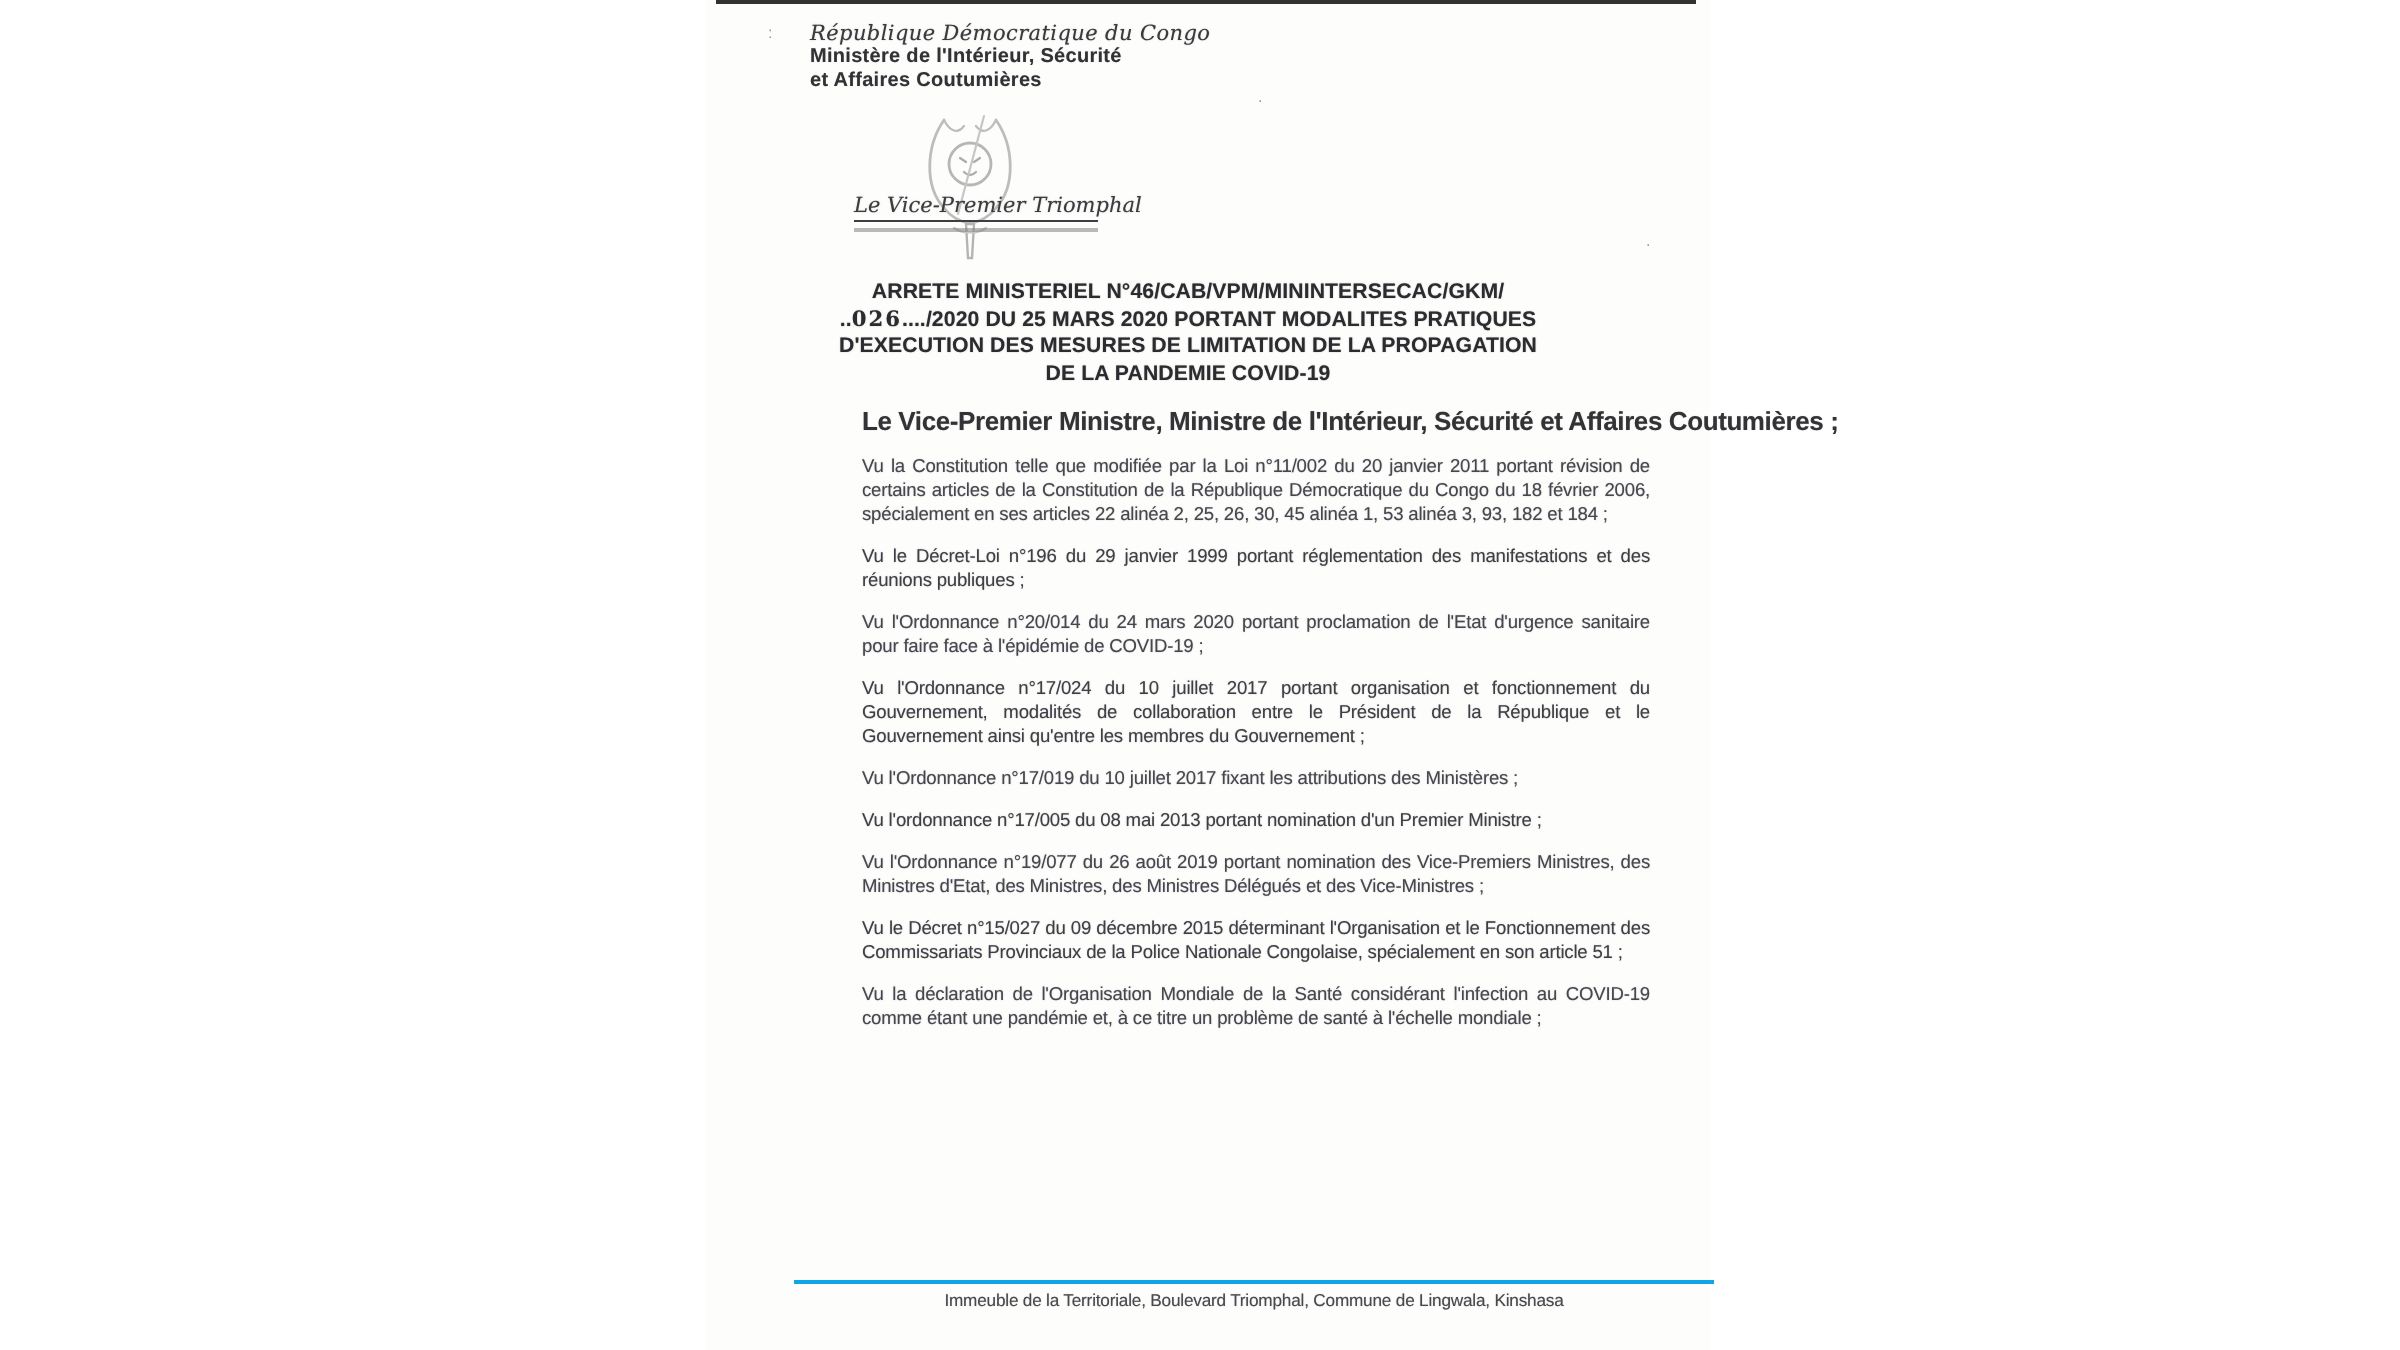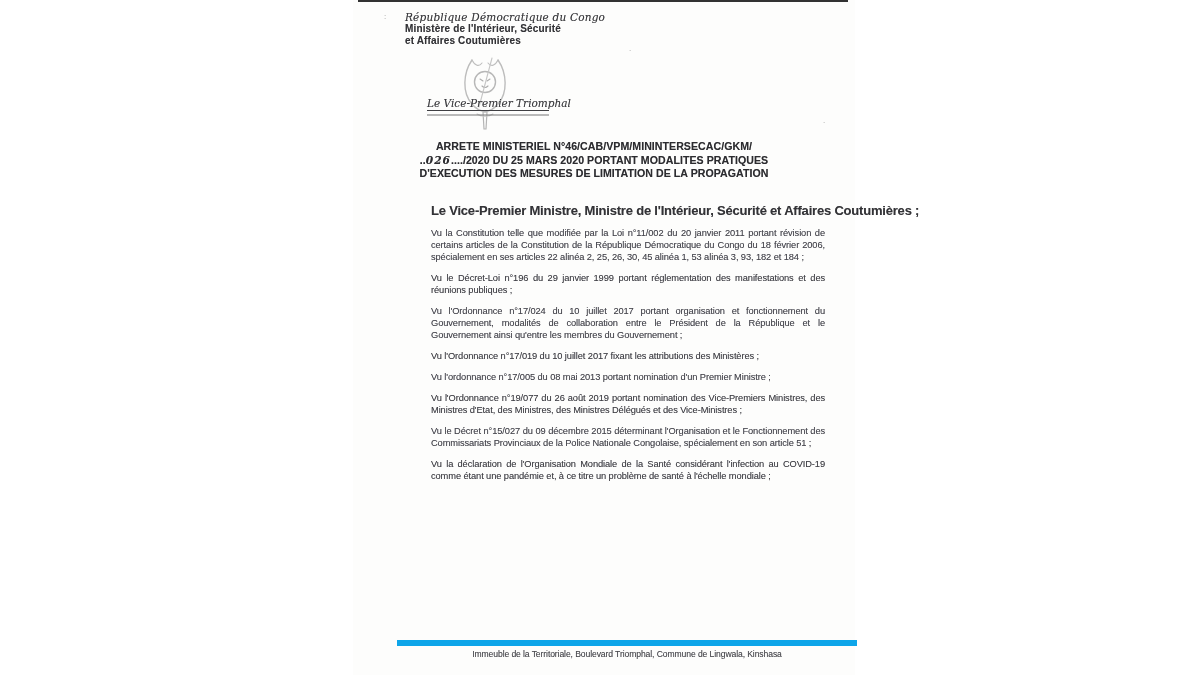--- a/index.html
+++ b/index.html
@@ -44,42 +44,42 @@
     box-shadow: 0 2px 0 rgba(130,130,130,0.55);
   }
 
   
   .title-block {
     position: absolute; top: 140px; left: 56px; width: 370px; text-align: center;
     font-weight: bold; font-size: 10.6px; line-height: 13.6px; color: #2c2c30;
     letter-spacing: 0.05px; text-shadow: 0 0 0.6px rgba(60,60,60,0.5);
   }
   .hand-number {
-    font-family: "DejaVu Serif", serif; font-style: italic; font-weight: bold;
+    font-family: "DejaVu Serif", serif; font-weight: bold;
     letter-spacing: 1px;
   }
 
   
   .body-block { position: absolute; top: 203px; left: 78px; width: 394px; }
   .intro {
     font-weight: bold; font-size: 13px; color: #333337; margin-bottom: 9px;
     white-space: nowrap; letter-spacing: -0.2px;
     text-shadow: 0 0 0.5px rgba(70,70,70,0.45);
   }
   .para {
     font-size: 9.3px; line-height: 12px; color: #3e3e44;
     text-align: justify; margin-bottom: 9px; letter-spacing: -0.1px;
     text-shadow: 0 0 0.6px rgba(90,90,95,0.5);
   }
   .para:nth-of-type(odd) { color: #46464e; }
 
   
   .footer-block {
     position: absolute; top: 640px; left: 44px; width: 460px; text-align: center;
-    border-top: 6px solid #0ea5e9;
+    border-top: 2px solid #0ea5e9;
     padding-top: 3px;
   }
   .footer-line {
     font-size: 8.6px; color: #49494e; line-height: 11px; letter-spacing: -0.1px;
     text-shadow: 0 0 0.5px rgba(90,90,95,0.5);
   }
 
   .speck { position: absolute; color: #9a9a9a; font-size: 8px; }
 </style>
 </head>
@@ -116,26 +116,28 @@
 
     <div class="office-block">
       <div class="office">Le Vice-Premier Triomphal</div>
       <div class="office-rule"></div>
     </div>
 
     <div class="title-block">
       <div>ARRETE MINISTERIEL N°46/CAB/VPM/MININTERSECAC/GKM/</div>
       <div><span>..</span><span class="hand-number">026</span><span>....</span><span>/2020 DU 25 MARS 2020 PORTANT MODALITES PRATIQUES</span></div>
       <div>D'EXECUTION DES MESURES DE LIMITATION DE LA PROPAGATION</div>
+      <div>DE LA PANDEMIE COVID-19</div>
     </div>
 
     <div class="body-block">
       <div class="intro">Le Vice-Premier Ministre, Ministre de l'Intérieur, Sécurité et Affaires Coutumières ;</div>
       <p class="para">Vu la Constitution telle que modifiée par la Loi n°11/002 du 20 janvier 2011 portant révision de certains articles de la Constitution de la République Démocratique du Congo du 18 février 2006, spécialement en ses articles 22 alinéa 2, 25, 26, 30, 45 alinéa 1, 53 alinéa 3,  93, 182 et 184 ;</p>
       <p class="para">Vu le Décret-Loi n°196 du 29 janvier 1999 portant réglementation des manifestations et des réunions publiques ;</p>
+      <p class="para">Vu l'Ordonnance n°20/014 du 24 mars 2020 portant proclamation de l'Etat d'urgence sanitaire pour faire face à l'épidémie de COVID-19 ;</p>
       <p class="para">Vu l'Ordonnance n°17/024 du 10 juillet 2017 portant organisation et fonctionnement du Gouvernement, modalités de collaboration entre le Président de la République et le Gouvernement ainsi qu'entre les membres du Gouvernement ;</p>
       <p class="para">Vu l'Ordonnance n°17/019 du 10 juillet 2017 fixant les attributions des Ministères ;</p>
       <p class="para">Vu l'ordonnance n°17/005 du 08 mai 2013 portant nomination d'un Premier Ministre ;</p>
       <p class="para">Vu l'Ordonnance n°19/077 du 26 août 2019 portant nomination des Vice-Premiers Ministres, des Ministres d'Etat, des Ministres, des Ministres Délégués et des Vice-Ministres ;</p>
       <p class="para">Vu le Décret n°15/027 du 09 décembre 2015 déterminant l'Organisation et le Fonctionnement des Commissariats Provinciaux de la Police Nationale Congolaise, spécialement en son article 51 ;</p>
       <p class="para">Vu la déclaration de l'Organisation Mondiale de la Santé considérant l'infection au COVID-19 comme étant une pandémie et, à ce titre un problème de santé à l'échelle mondiale ;</p>
     </div>
 
     <div class="footer-block">
       <div class="footer-line">Immeuble de la Territoriale, Boulevard Triomphal, Commune de Lingwala, Kinshasa</div>

